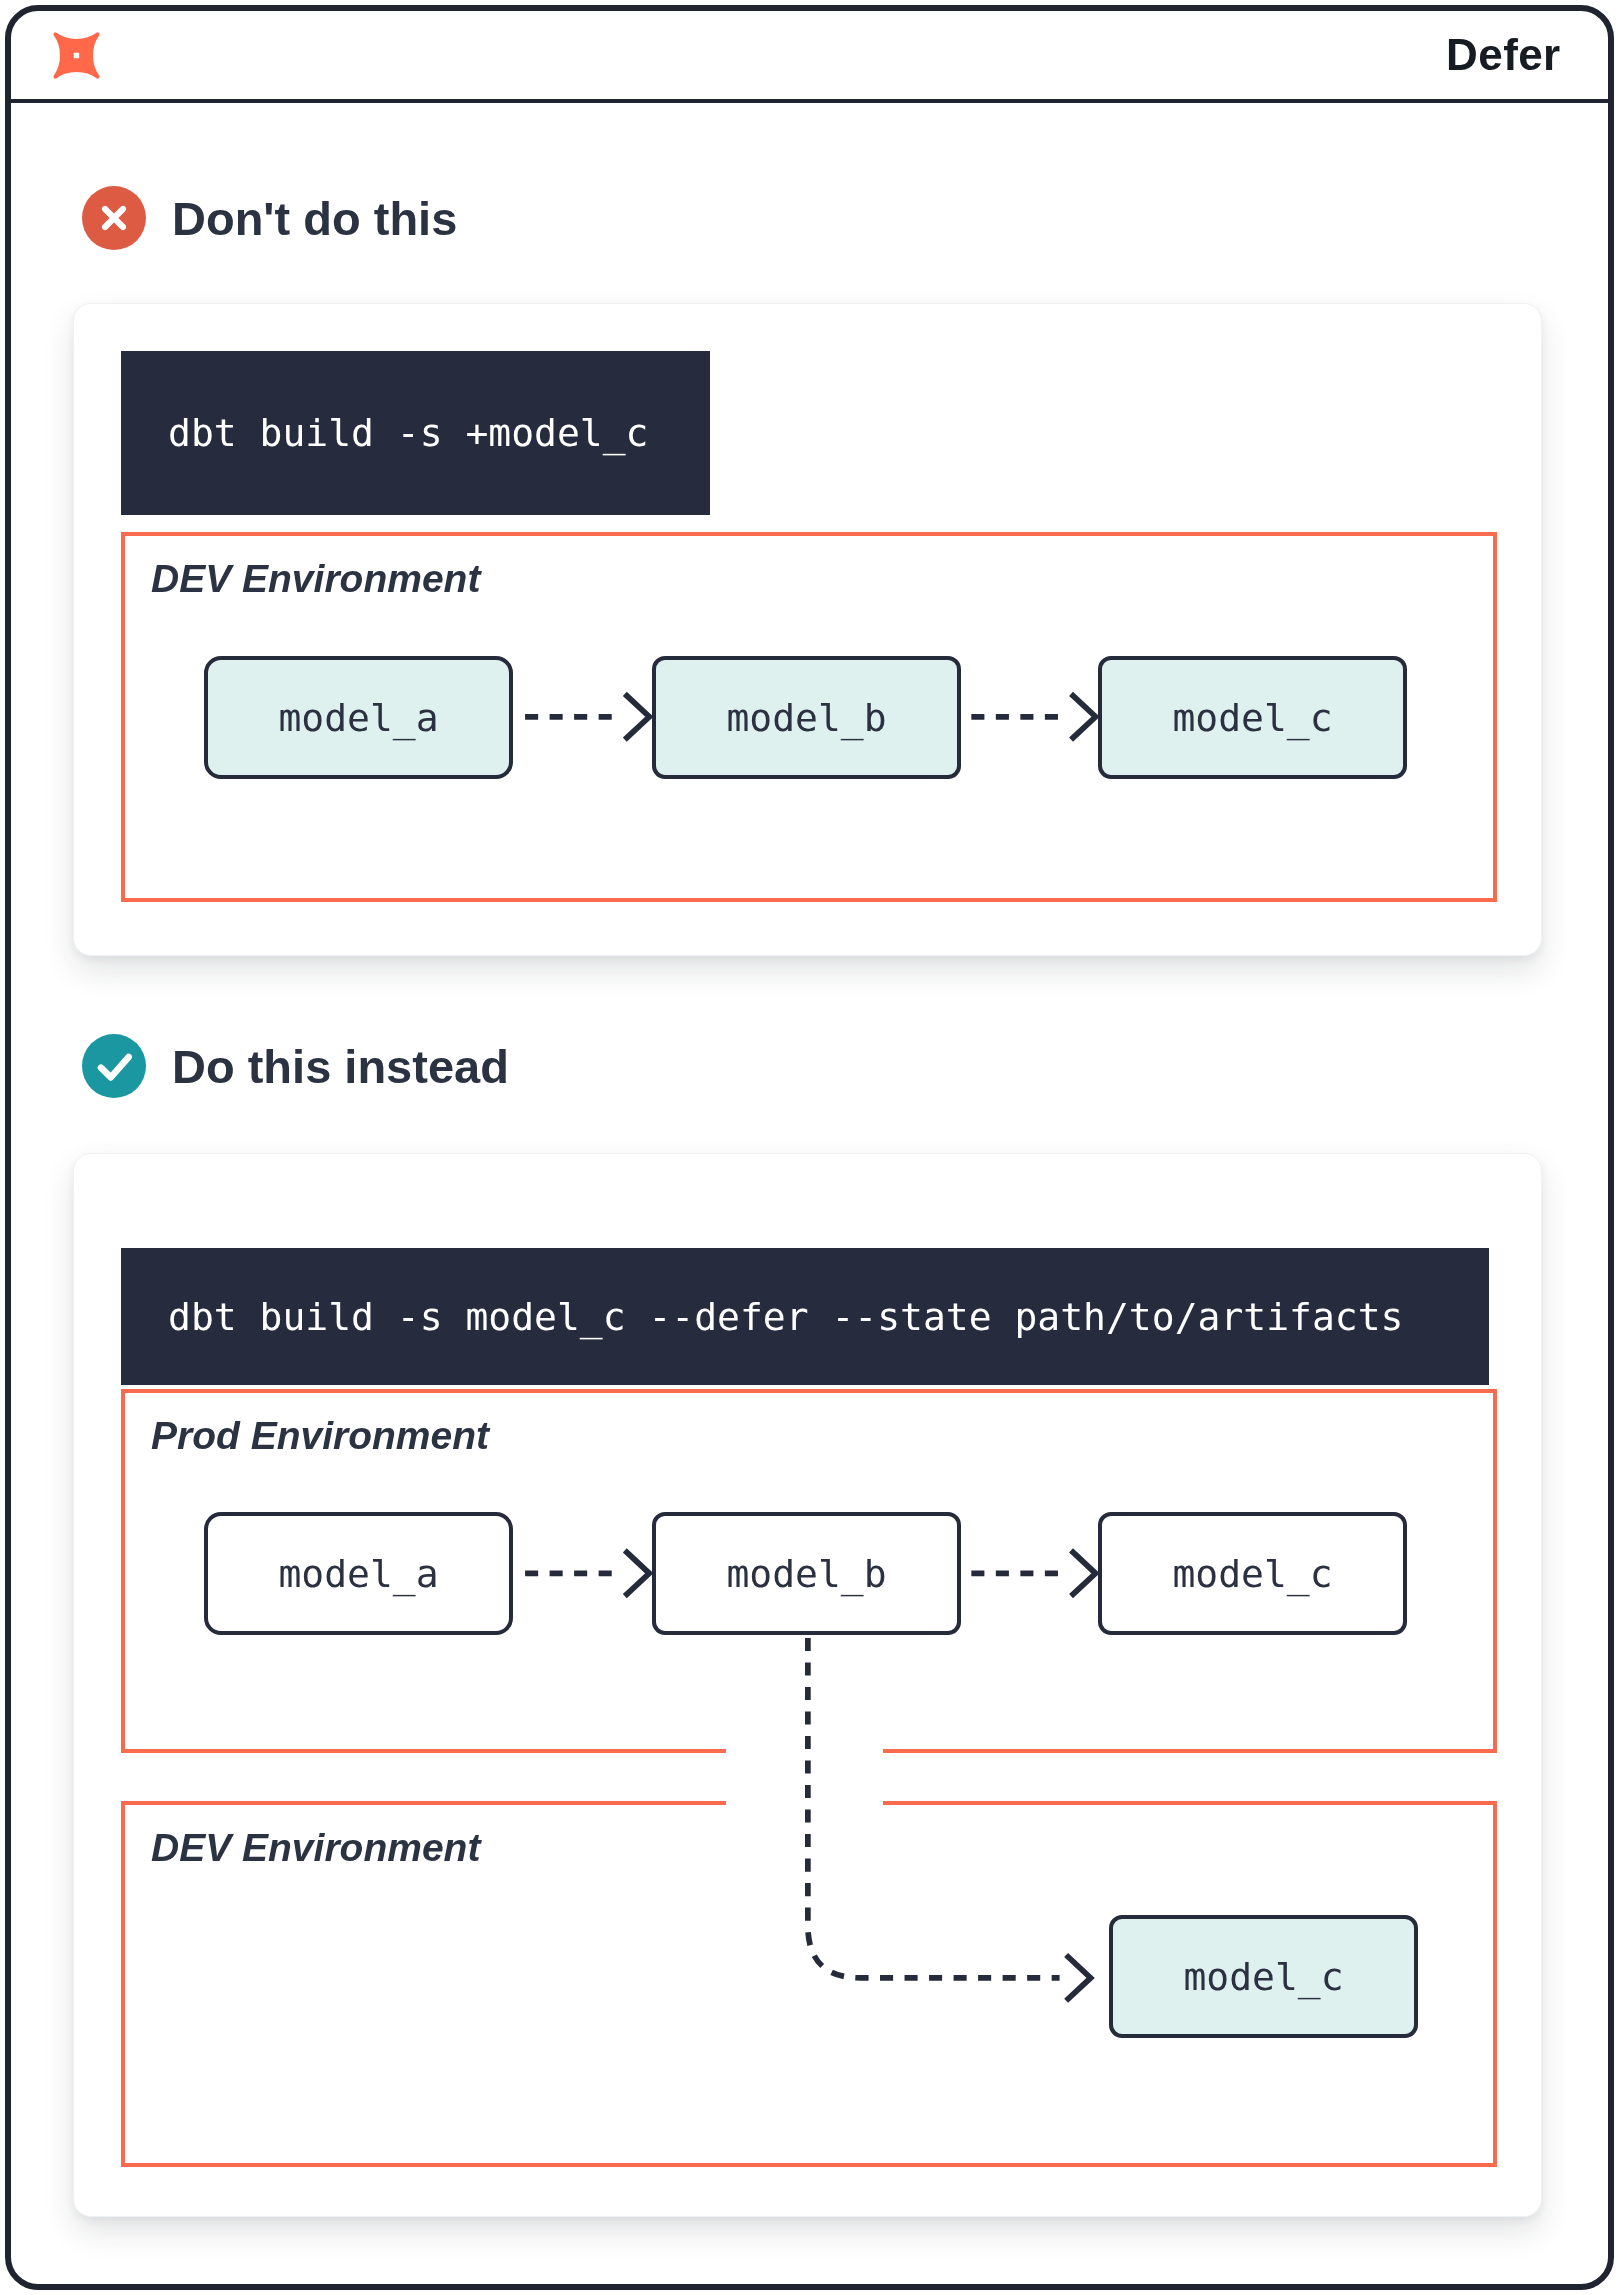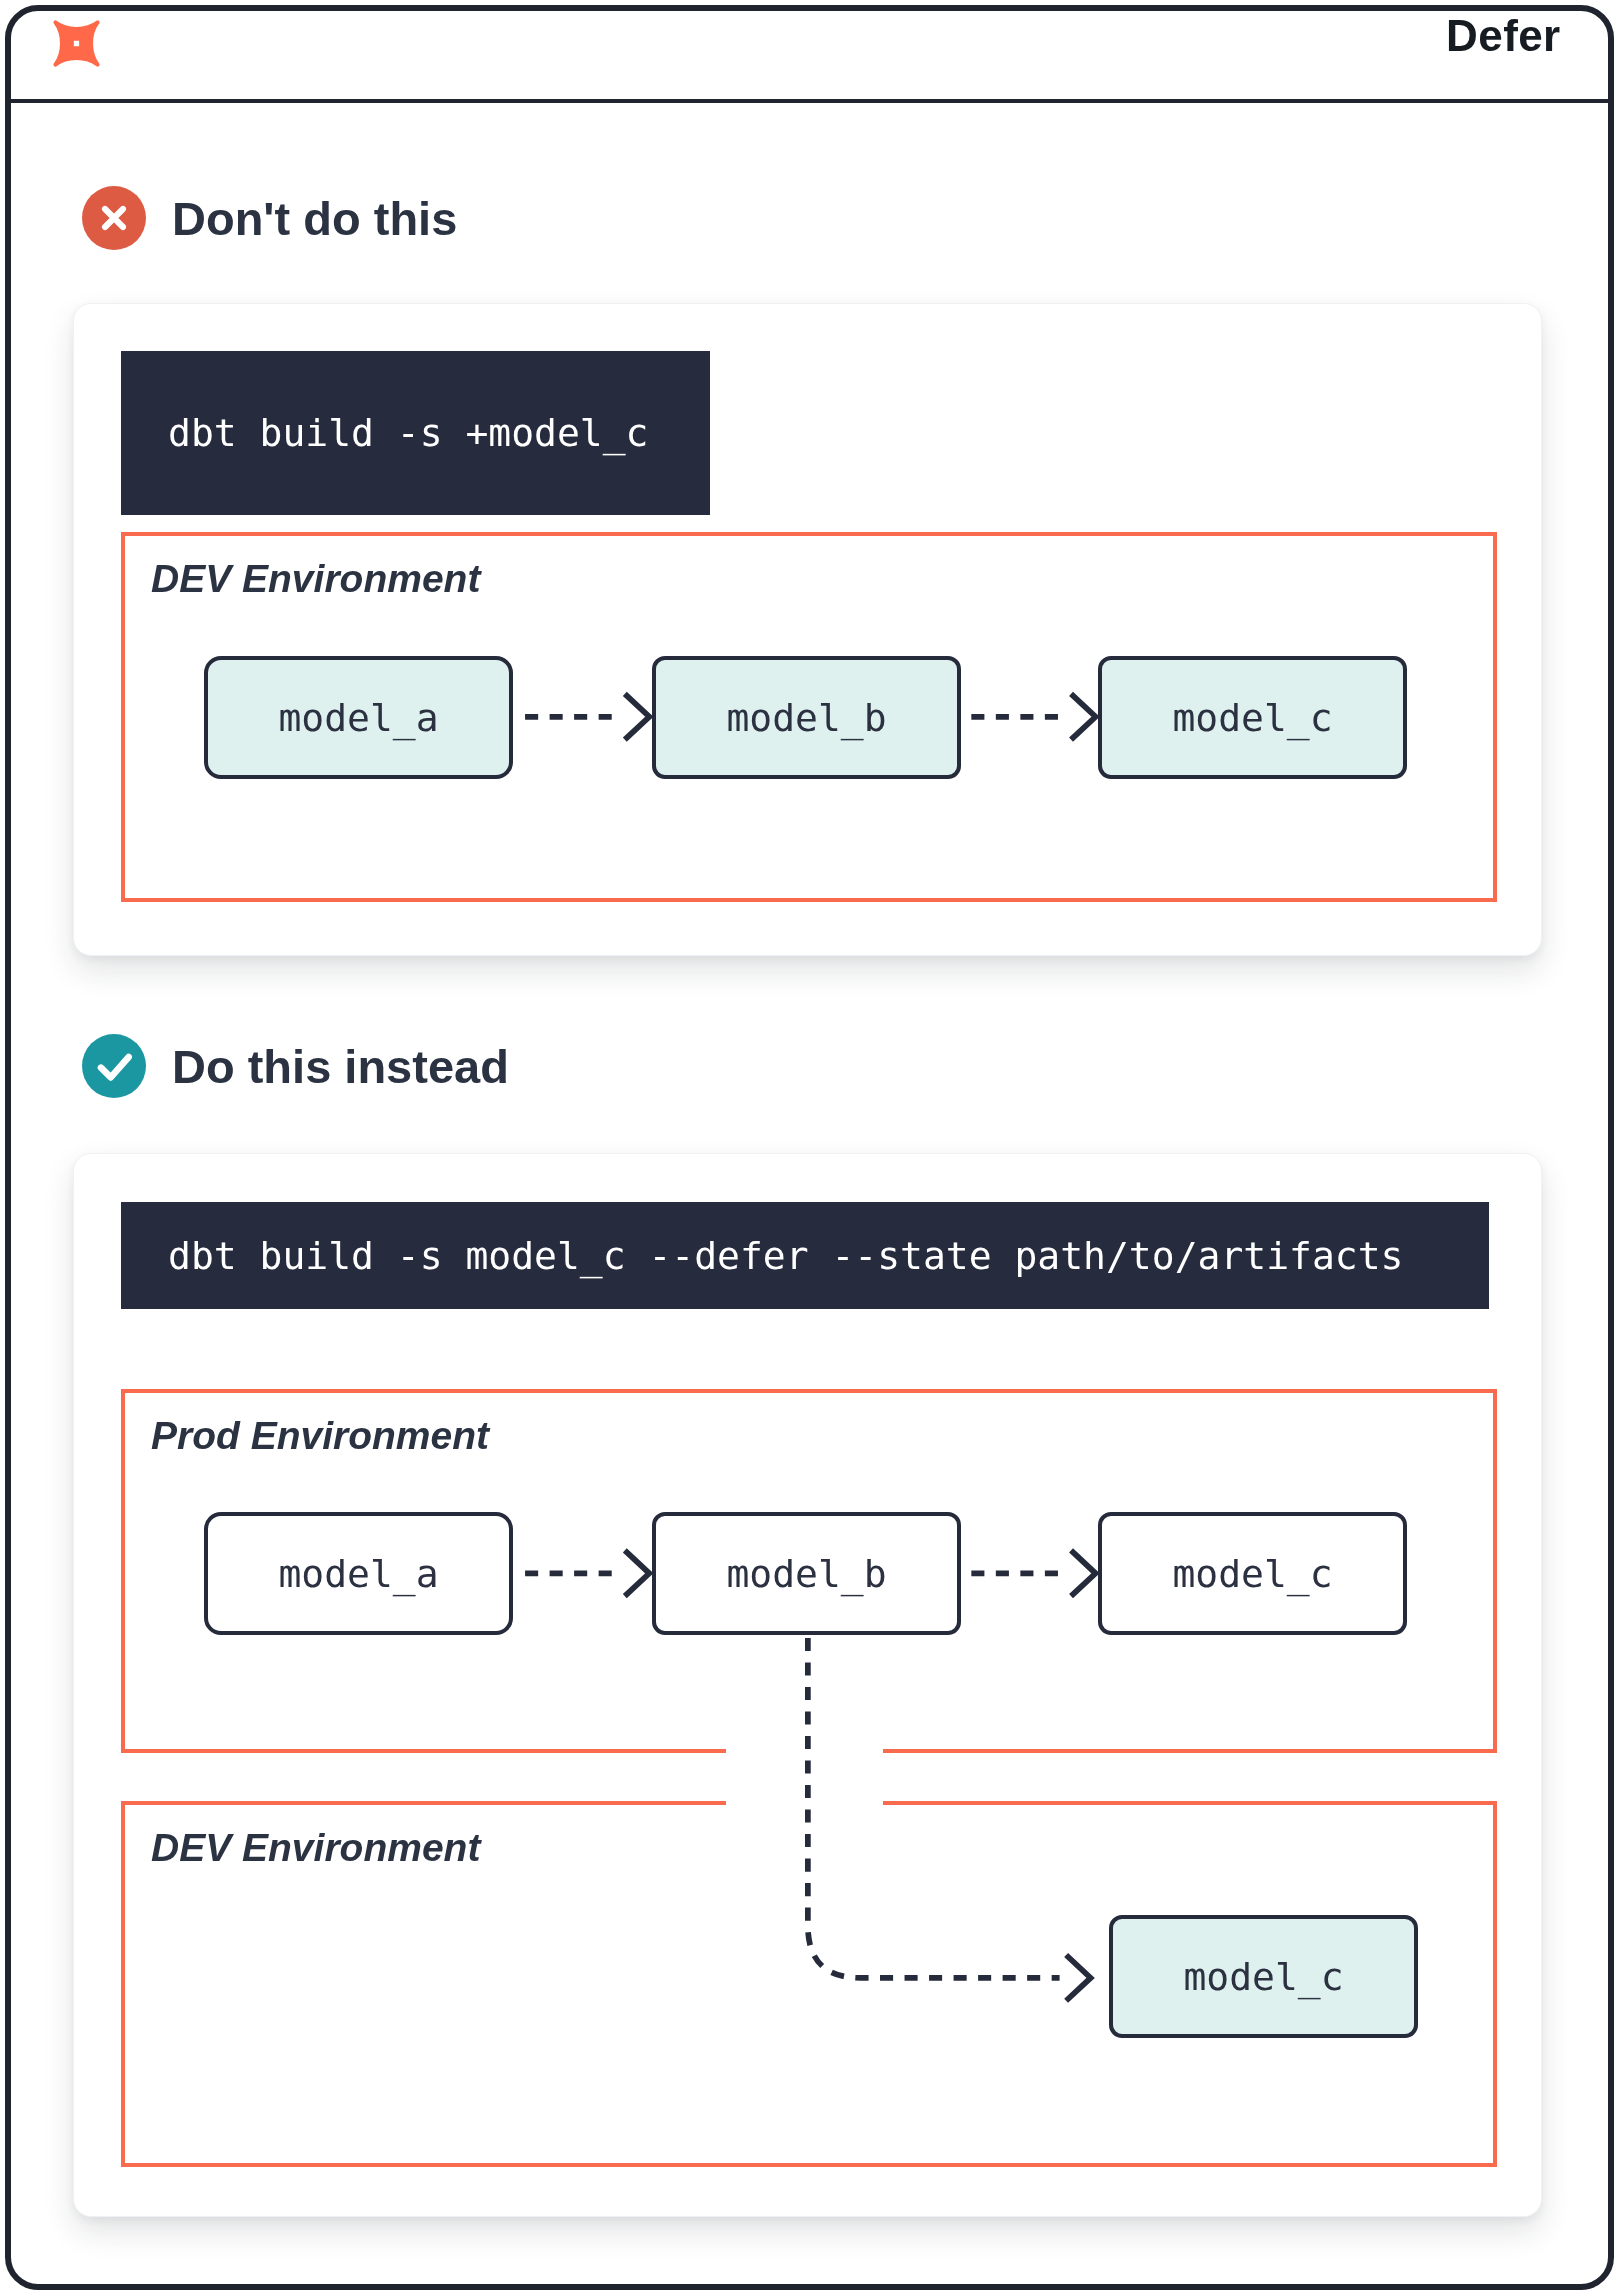--- a/index.html
+++ b/index.html
@@ -8,21 +8,21 @@
     font-family:"Liberation Sans",sans-serif;color:#2b3343;
   }
   
   .frame{
     position:absolute;inset:4.9px;border:6.5px solid #20242f;border-radius:33px;
     pointer-events:none;
   }
   .topbar{
     position:absolute;left:11.4px;right:11.4px;top:11.4px;height:92px;
     border-bottom:4.9px solid #20242f;
-    display:flex;align-items:flex-start;justify-content:space-between;
+    display:flex;align-items:center;justify-content:space-between;
     padding:0 47px 0 33px;box-sizing:border-box;
   }
   .logo{width:65px;height:65px;display:block;}
   .app-title{font-size:44px;font-weight:bold;color:#171b22;letter-spacing:0.4px;}
 
   .heading-row{position:absolute;left:82px;display:flex;align-items:center;gap:26px;}
   .heading-row.h1{top:186px;}
   .heading-row.h2{top:1034px;}
   .icon-circle{width:64px;height:64px;border-radius:50%;display:flex;align-items:center;justify-content:center;}
   .icon-circle.red{background:#dd5b43;}
@@ -36,21 +36,21 @@
   }
   .card.card1{top:303px;height:653px;}
   .card.card2{top:1153px;height:1064px;}
 
   .code{
     position:absolute;background:#262b3d;display:flex;align-items:center;
     padding-left:47px;box-sizing:border-box;
     font-family:"DejaVu Sans Mono",monospace;font-size:38px;color:#ffffff;white-space:pre;
   }
   .code.code1{left:121px;top:351px;width:589px;height:164px;}
-  .code.code2{left:121px;top:1202px;width:1368px;height:107px;}
+  .code.code2{left:121px;top:1248px;width:1368px;height:137px;}
 
   .envbox{position:absolute;border:4.9px solid #f96b4e;box-sizing:border-box;background:transparent;}
   .envbox.env1{left:121px;top:532px;width:1376px;height:370px;}
   .envbox.env2{left:121px;top:1389px;width:1376px;height:364px;}
   .envbox.env3{left:121px;top:1801px;width:1376px;height:366px;}
   .env-label{
     position:absolute;left:26px;top:21px;
     font-size:39px;font-weight:bold;font-style:italic;color:#2b3343;
   }
   .gap-cover{position:absolute;width:157px;height:18px;background:#ffffff;}

